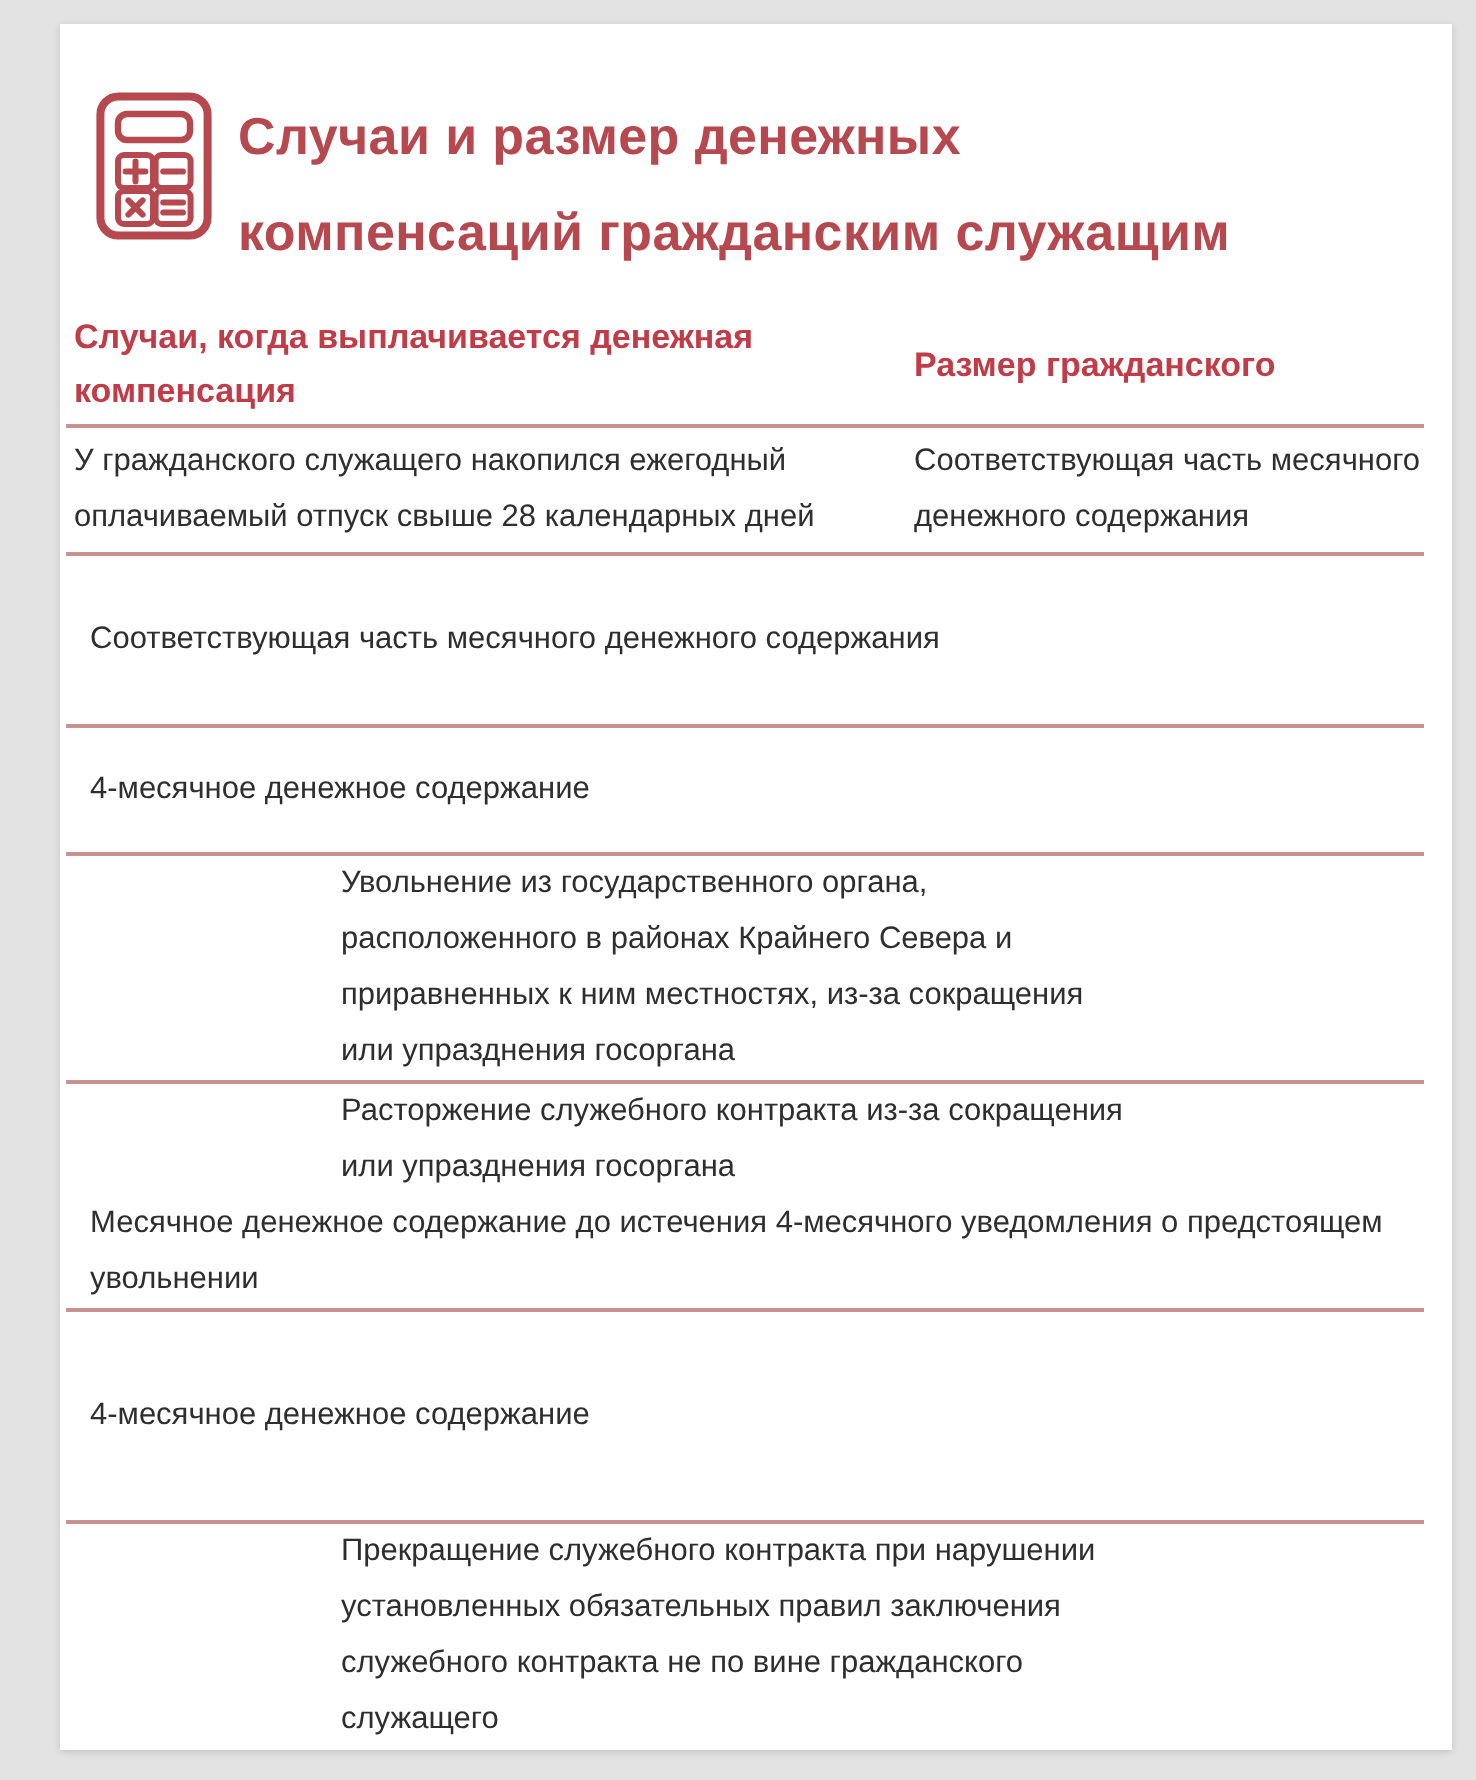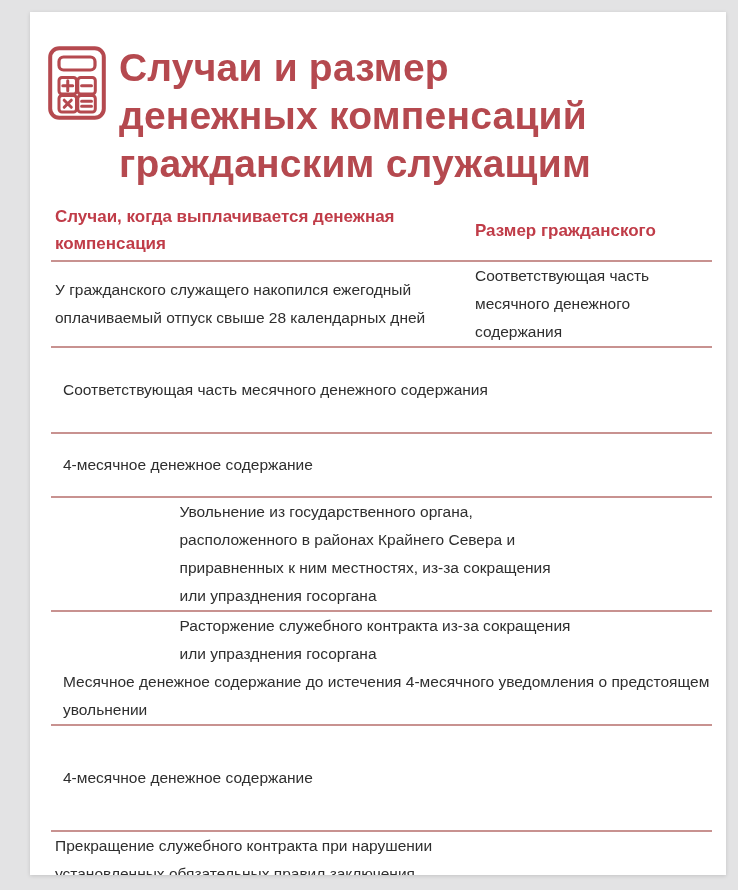--- a/index.html
+++ b/index.html
@@ -33,38 +33,37 @@
   .calc-icon {
     flex: 0 0 auto;
     width: 58px; height: 74px;
     margin-top: 2px;
     margin-right: 13px;
   }
   .calc-icon svg { display: block; width: 58px; height: 74px; }
   h1.title {
     margin: 0;
     max-width: 505px;
-    font-size: 39px;
+    font-size: 26px;
     line-height: 48px;
     font-weight: bold;
     color: #b5494f;
     letter-spacing: 0.2px;
   }
   
   .table {
     margin: 12px 14px 0 3px;
   }
   .thead, .trow {
     display: flex;
     align-items: center;
     box-sizing: border-box;
-    margin-left: 18px;
   }
   .thead { min-height: 60px; }
-  .trow  { border-top: 2px solid #c89290; }
+  .trow  { border-top: 2px solid #c89290; justify-content: center; }
   .cell  { box-sizing: border-box; }
   .cell.left {
     width: 412px;
     padding-left: 4px;
     padding-right: 10px;
   }
   .cell.right {
     flex: 1;
     padding-left: 12px;
   }

